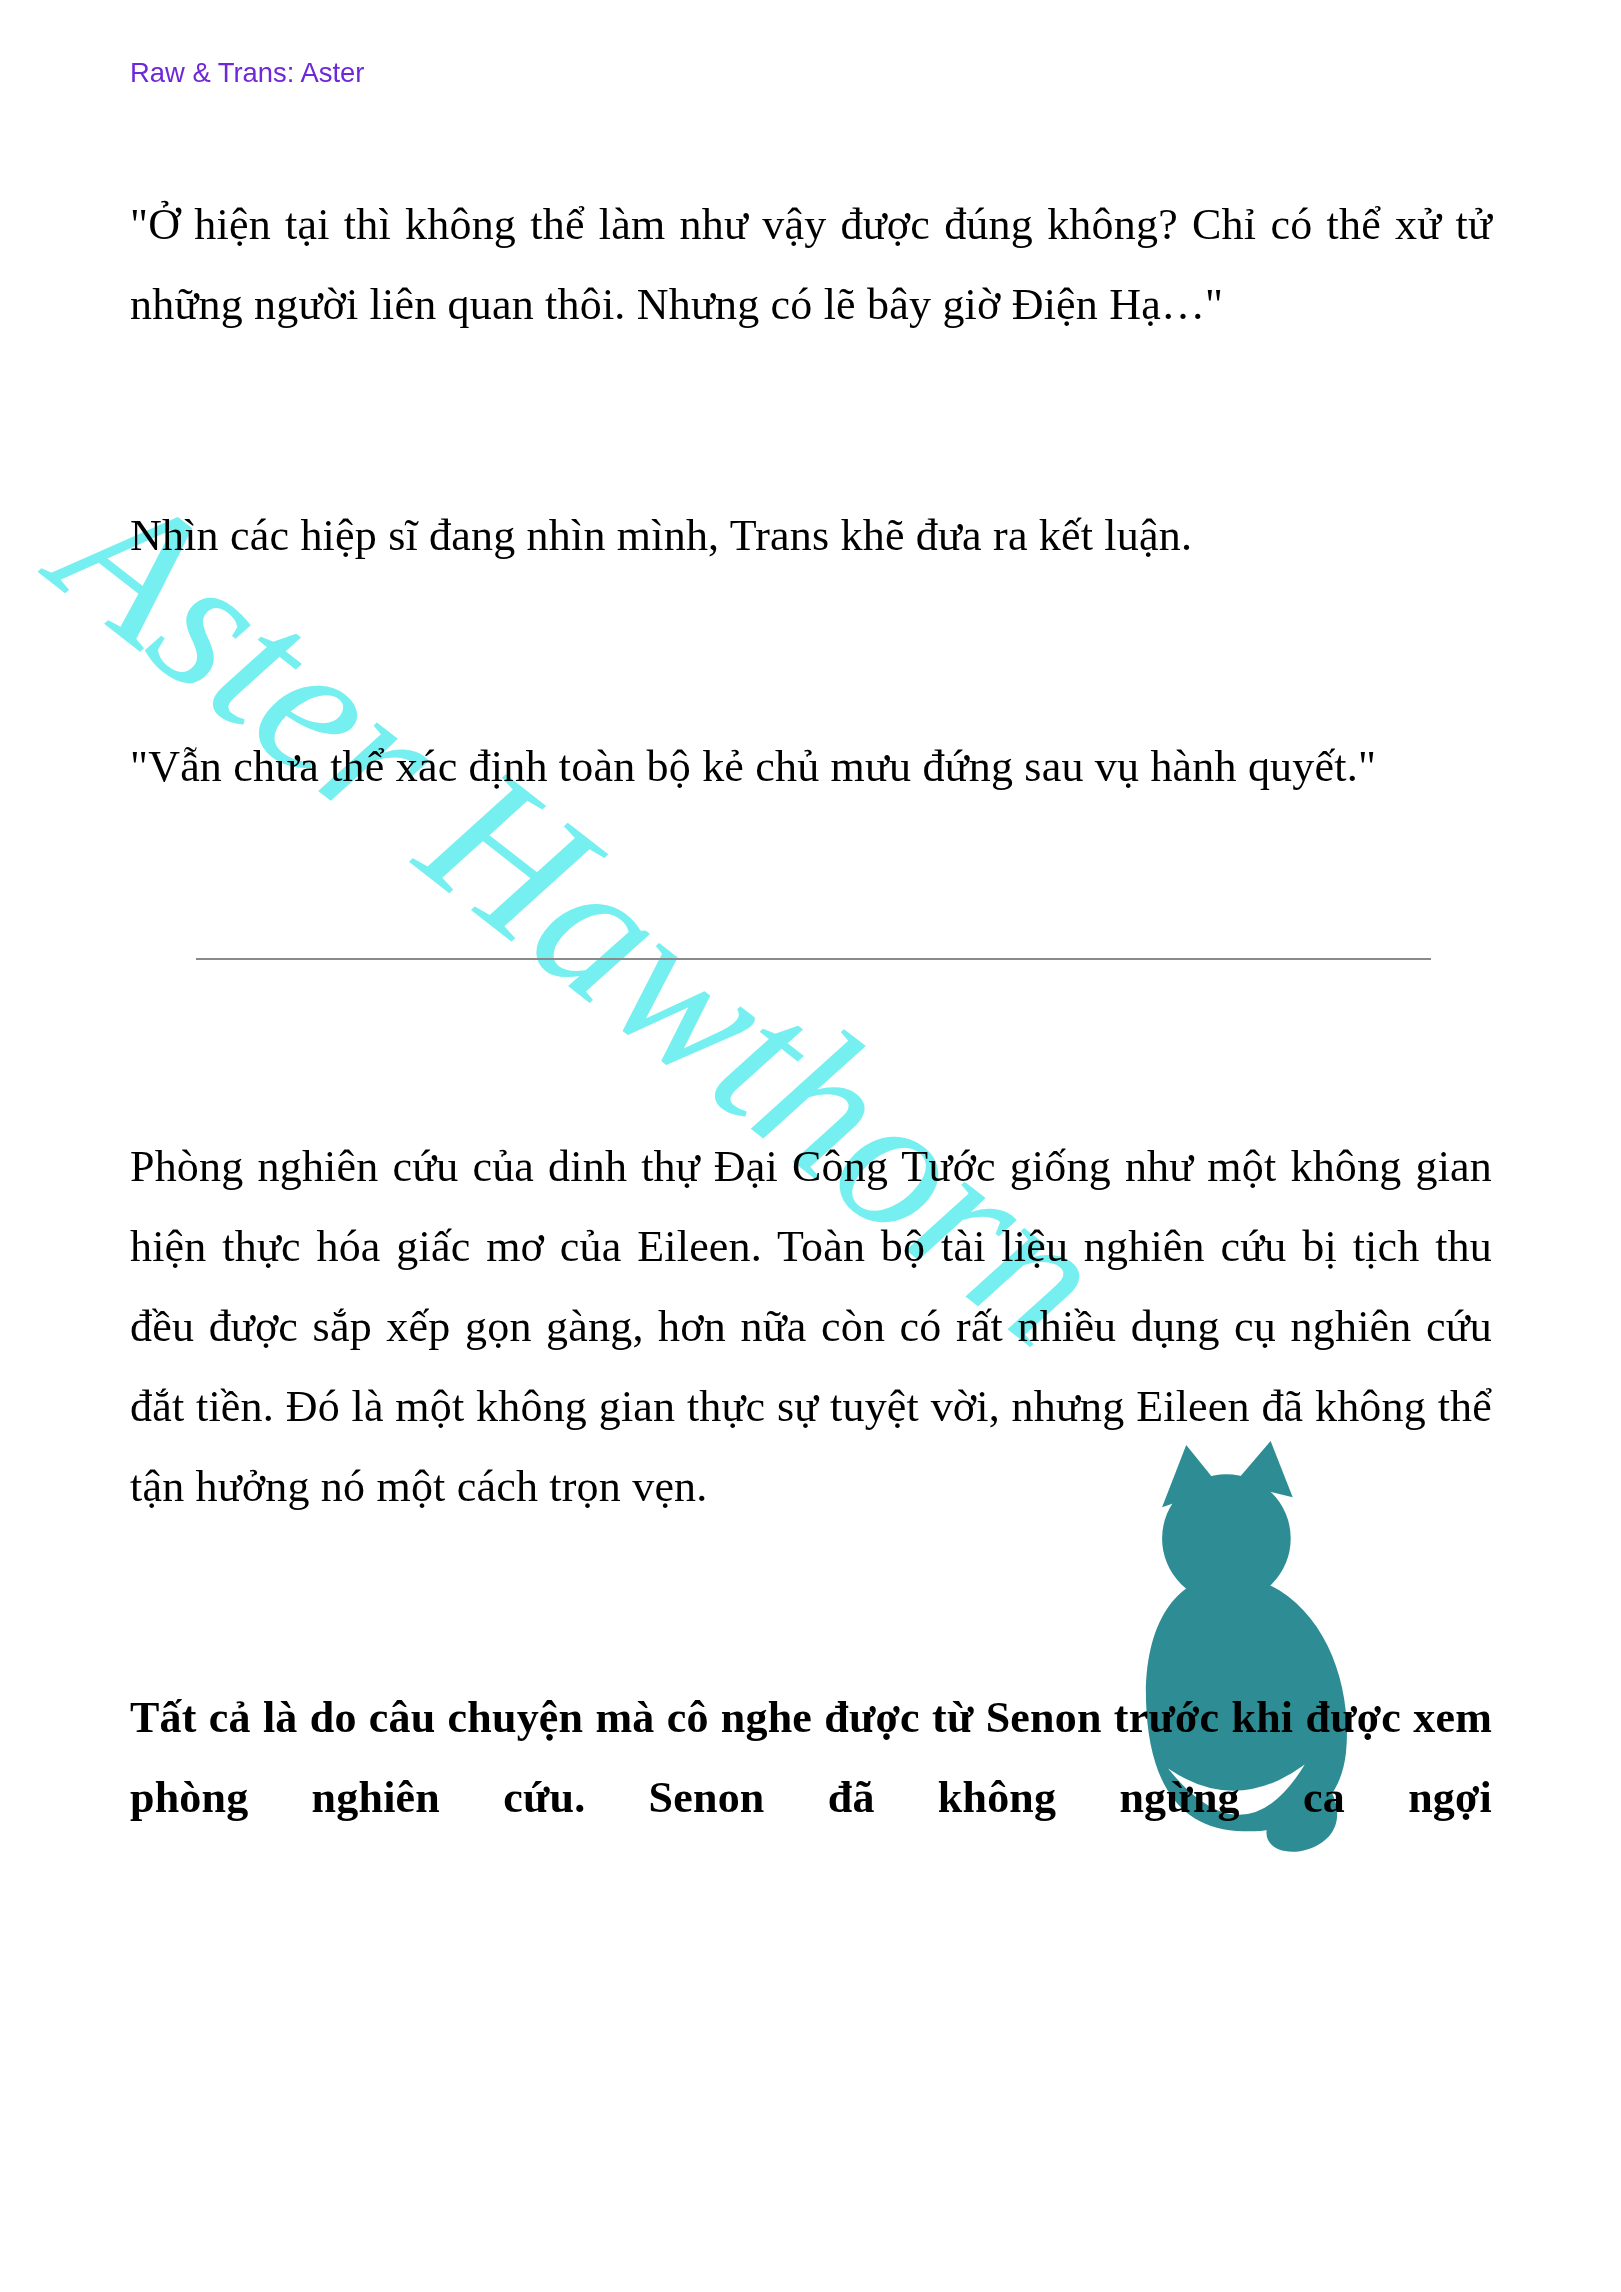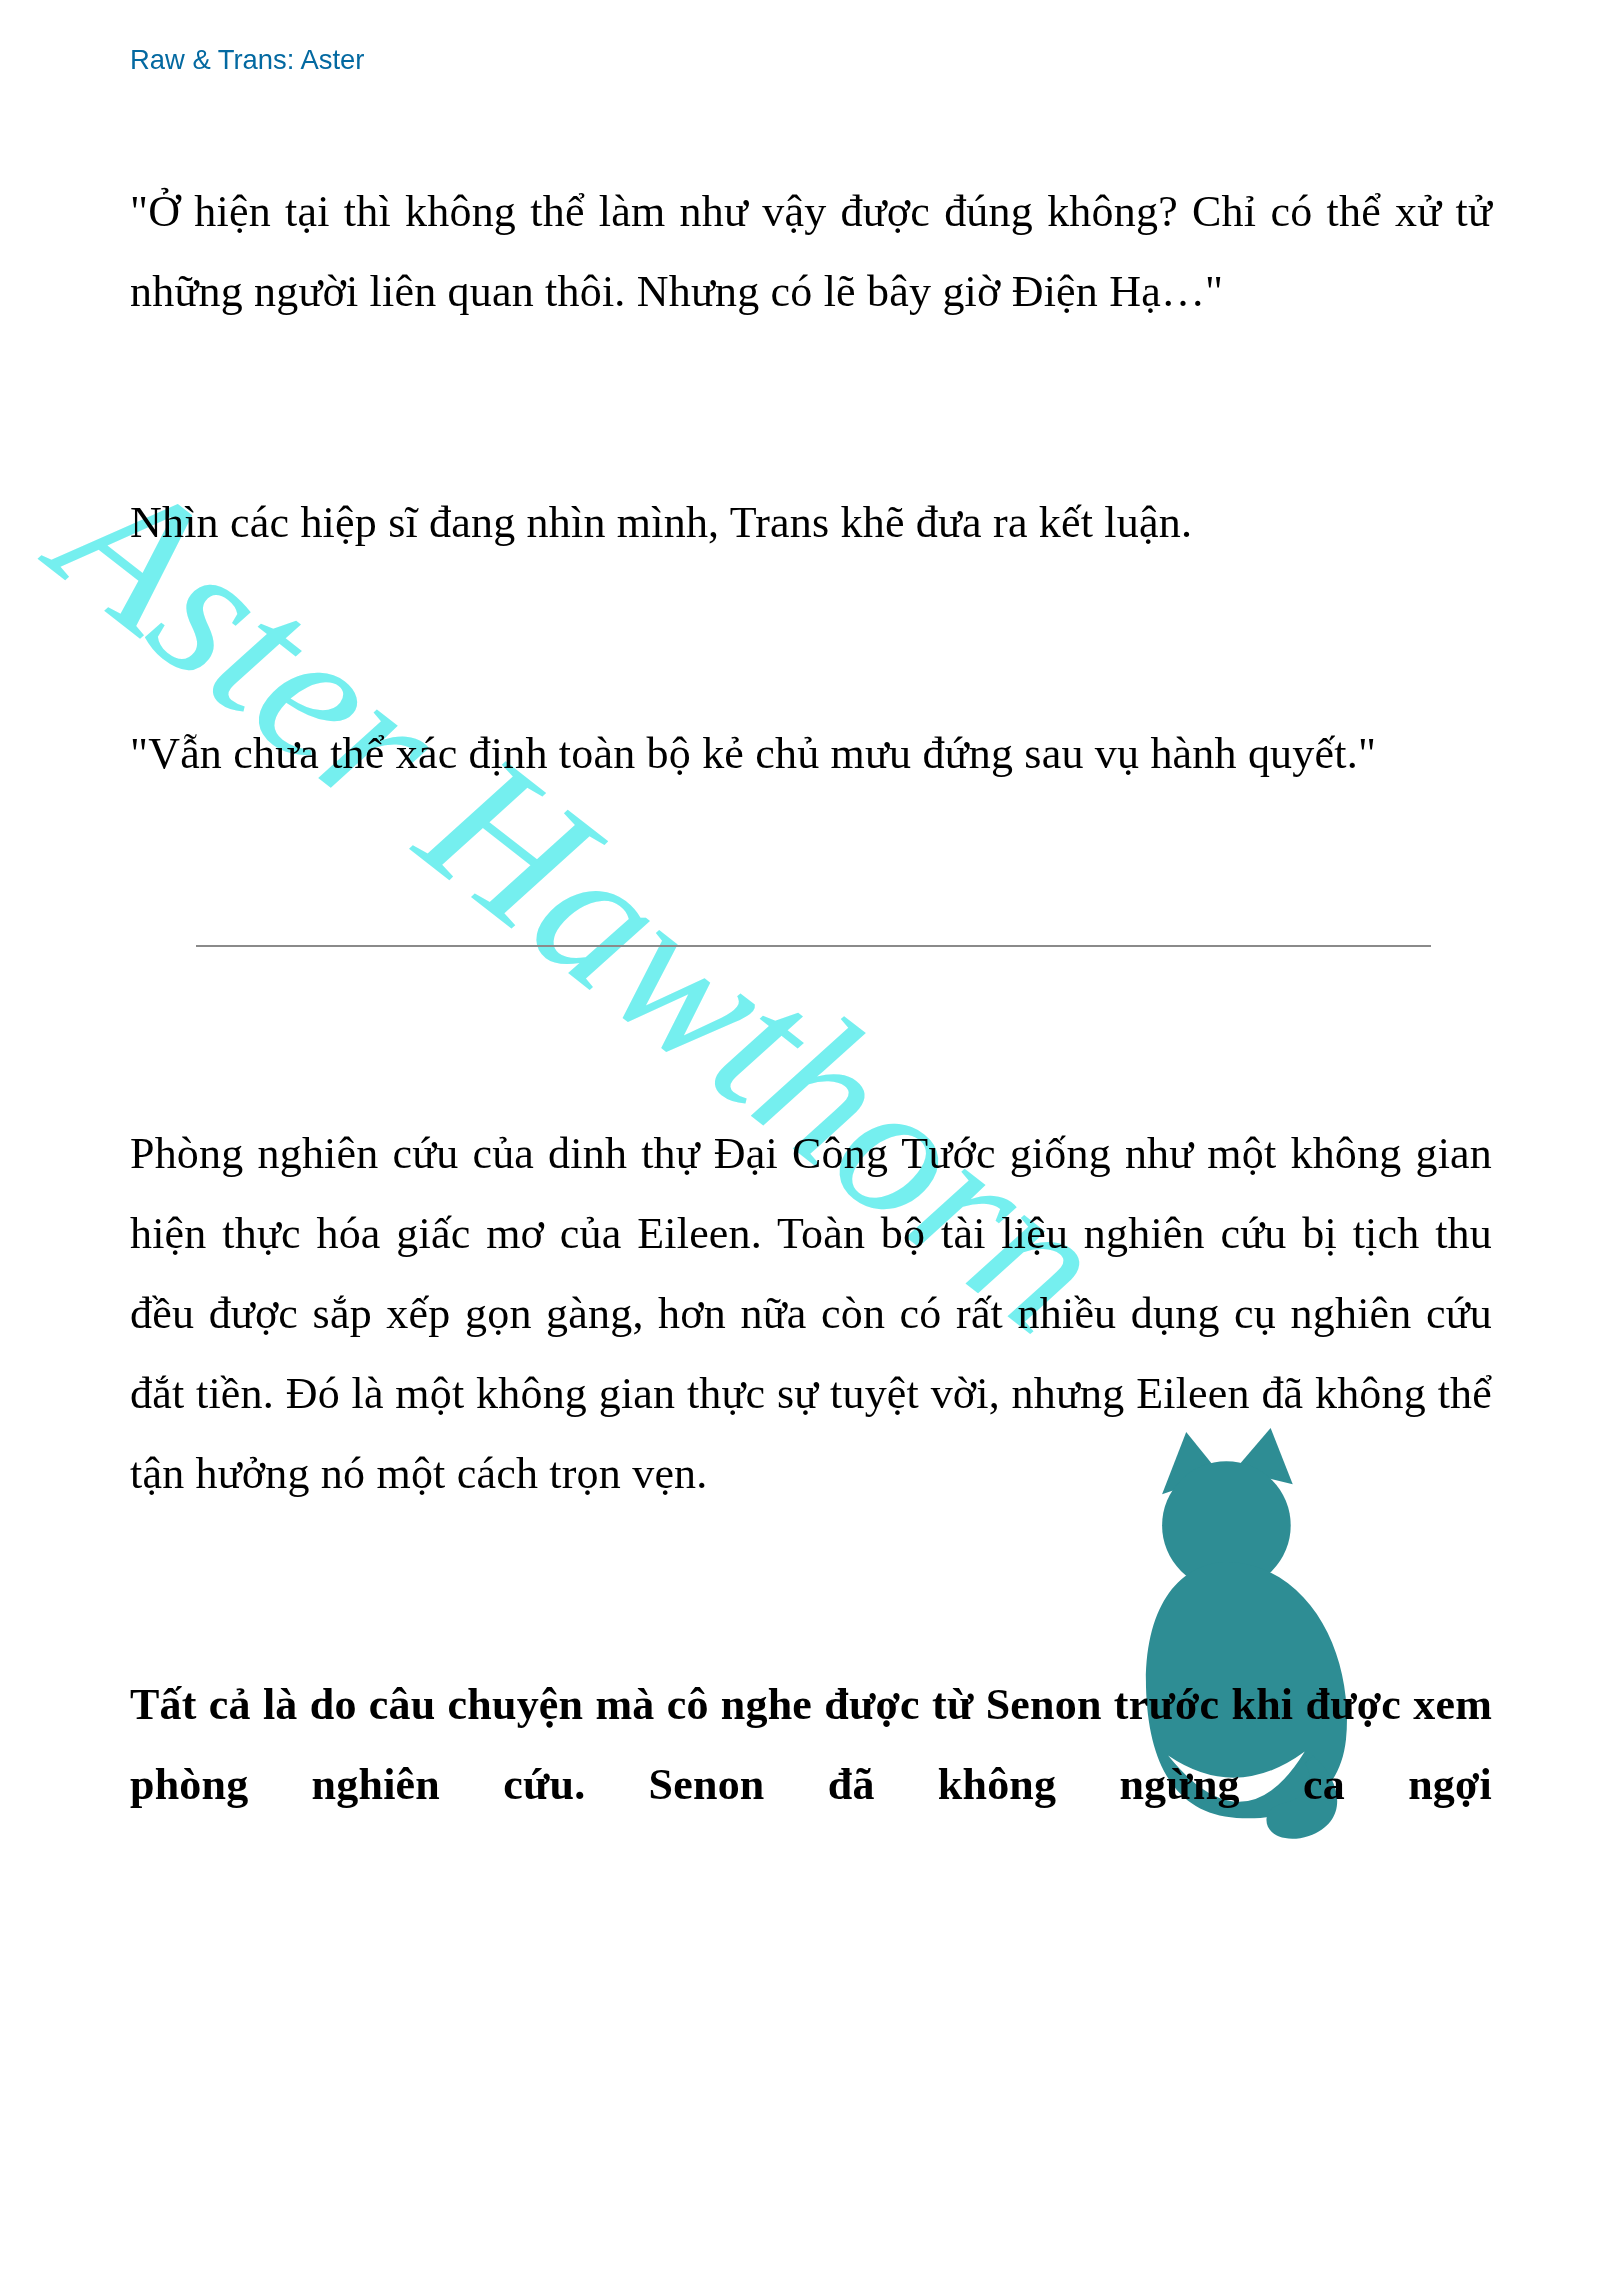--- a/index.html
+++ b/index.html
@@ -46,25 +46,25 @@
     top: 1384px;
     width: 263px;
     height: 412px;
   }
   
   .text-layer {
     position: relative;
     z-index: 1;
   }
   .header-credit {
-    margin: 44px 0 0 130px;
+    margin: 57px 0 0 130px;
     font-family: "Liberation Sans", sans-serif;
     font-size: 27.4px;
     line-height: 31px;
-    color: #0369a1;
+    color: #6d28d9;
   }
   .content {
     padding: 0 129px 0 130px;
   }
   .content p {
     font-size: 44px;
     line-height: 80px;
     margin: 0 0 151px 0;
     text-align: justify;
     letter-spacing: 0.2px;

